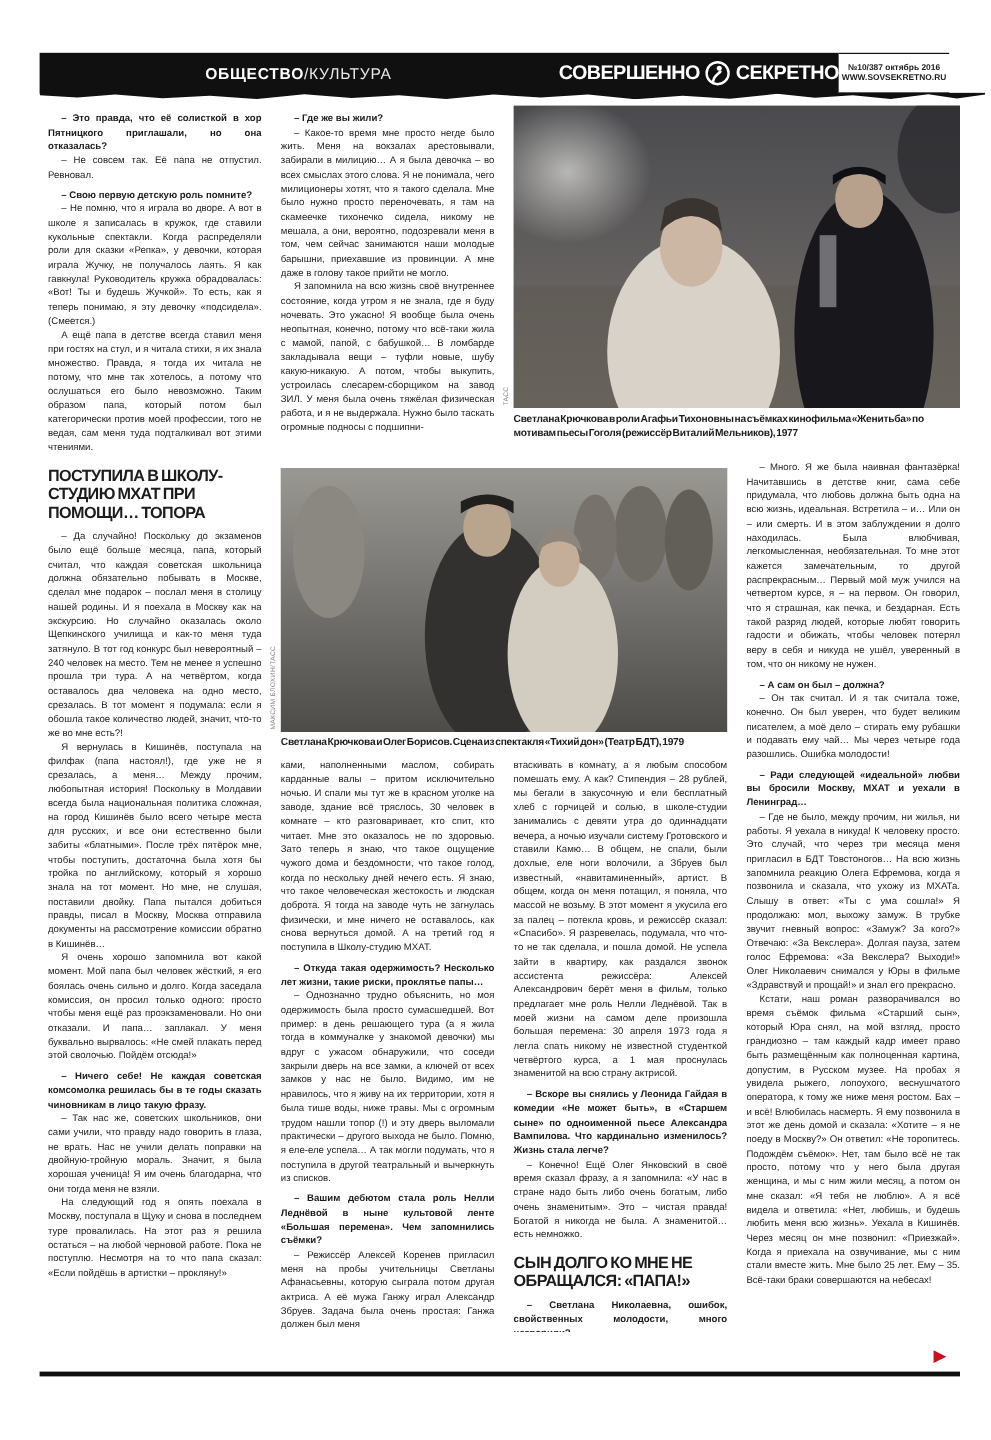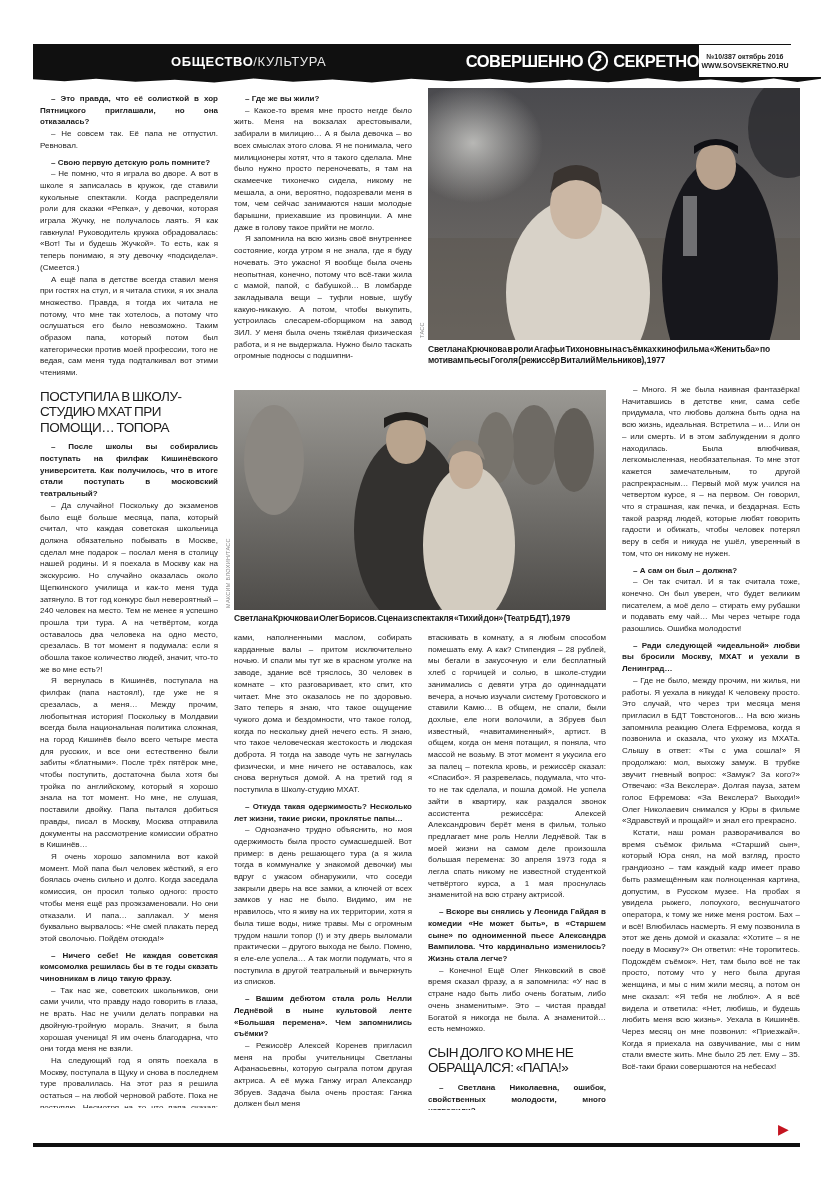--- a/index.html
+++ b/index.html
@@ -27,21 +27,21 @@
   .col{position:absolute;width:178px;text-align:justify;overflow:hidden;
        font-size:8px;line-height:11.7px;}
   #col1{left:40px;top:88px;height:1020px;}
   #col2t{left:234px;top:88px;height:300px;}
   #col2b{left:234px;top:632px;height:478px;}
   #col3{left:428px;top:632px;height:478px;}
   #col4{left:622px;top:384px;height:726px;}
   .col p{margin:0;text-indent:11px;}
   .col p.q{font-weight:bold;margin-top:5px;}
   .col p.cont{text-indent:0;}
-  .col h2{margin:10px 0 6px;font-size:13.5px;line-height:15.5px;font-weight:normal;
+  .col h2{margin:10px 0 6px;font-size:13.5px;line-height:15.5px;font-weight:bold;
           letter-spacing:-.5px;word-spacing:-1px;text-align:left;}
   
   .photo{position:absolute;overflow:hidden;background:#666;}
   #photoA{left:428px;top:88px;width:372px;height:252px;}
   #photoB{left:234px;top:390px;width:372px;height:220px;}
   .photo svg{display:block;width:100%;height:100%;}
   .caption{position:absolute;font-weight:bold;font-size:8.5px;line-height:10.5px;
            letter-spacing:-.2px;word-spacing:-1.5px;text-align:left;}
   #capA{left:428px;top:344px;width:372px;}
   #capB{left:234px;top:613px;width:372px;}
@@ -133,21 +133,20 @@
   <div class="credit" id="creditB">МАКСИМ БЛОХИН/ТАСС</div>
   <div class="caption" id="capB">Светлана Крючкова и Олег Борисов. Сцена из спектакля «Тихий дон» (Театр БДТ), 1979</div>
 
   <div class="col" id="col1">
       <p class="q">– Это правда, что её солисткой в хор Пятницкого приглашали, но она отказалась?</p>
       <p class="a">– Не совсем так. Её папа не отпустил. Ревновал.</p>
       <p class="q">– Свою первую детскую роль помните?</p>
       <p class="a">– Не помню, что я играла во дворе. А вот в школе я записалась в кружок, где ставили кукольные спектакли. Когда распределяли роли для сказки «Репка», у девочки, которая играла Жучку, не получалось лаять. Я как гавкнула! Руководитель кружка обрадовалась: «Вот! Ты и будешь Жучкой». То есть, как я теперь понимаю, я эту девочку «подсидела». (Смеется.)</p>
       <p class="p">А ещё папа в детстве всегда ставил меня при гостях на стул, и я читала стихи, я их знала множество. Правда, я тогда их читала не потому, что мне так хотелось, а потому что ослушаться его было невозможно. Таким образом папа, который потом был категорически против моей профессии, того не ведая, сам меня туда подталкивал вот этими чтениями.</p>
       <h2>ПОСТУПИЛА В ШКОЛУ-СТУДИЮ МХАТ ПРИ ПОМОЩИ… ТОПОРА</h2>
-      <p class="q">– После школы вы собирались поступать на филфак Кишинёвского университета. Как получилось, что в итоге стали поступать в московский театральный?</p>
       <p class="a">– Да случайно! Поскольку до экзаменов было ещё больше месяца, папа, который считал, что каждая советская школьница должна обязательно побывать в Москве, сделал мне подарок – послал меня в столицу нашей родины. И я поехала в Москву как на экскурсию. Но случайно оказалась около Щепкинского училища и как-то меня туда затянуло. В тот год конкурс был невероятный – 240 человек на место. Тем не менее я успешно прошла три тура. А на четвёртом, когда оставалось два человека на одно место, срезалась. В тот момент я подумала: если я обошла такое количество людей, значит, что-то же во мне есть?!</p>
       <p class="p">Я вернулась в Кишинёв, поступала на филфак (папа настоял!), где уже не я срезалась, а меня… Между прочим, любопытная история! Поскольку в Молдавии всегда была национальная политика сложная, на город Кишинёв было всего четыре места для русских, и все они естественно были забиты «блатными». После трёх пятёрок мне, чтобы поступить, достаточна была хотя бы тройка по английскому, который я хорошо знала на тот момент. Но мне, не слушая, поставили двойку. Папа пытался добиться правды, писал в Москву, Москва отправила документы на рассмотрение комиссии обратно в Кишинёв…</p>
       <p class="p">Я очень хорошо запомнила вот какой момент. Мой папа был человек жёсткий, я его боялась очень сильно и долго. Когда заседала комиссия, он просил только одного: просто чтобы меня ещё раз проэкзаменовали. Но они отказали. И папа… заплакал. У меня буквально вырвалось: «Не смей плакать перед этой сволочью. Пойдём отсюда!»</p>
       <p class="q">– Ничего себе! Не каждая советская комсомолка решилась бы в те годы сказать чиновникам в лицо такую фразу.</p>
       <p class="a">– Так нас же, советских школьников, они сами учили, что правду надо говорить в глаза, не врать. Нас не учили делать поправки на двойную-тройную мораль. Значит, я была хорошая ученица! Я им очень благодарна, что они тогда меня не взяли.</p>
       <p class="p">На следующий год я опять поехала в Москву, поступала в Щуку и снова в последнем туре провалилась. На этот раз я решила остаться – на любой черновой работе. Пока не поступлю. Несмотря на то что папа сказал: «Если пойдёшь в артистки – прокляну!»</p>
     </div>
   <div class="col" id="col2t">
       <p class="q">– Где же вы жили?</p>
       <p class="a">– Какое-то время мне просто негде было жить. Меня на вокзалах арестовывали, забирали в милицию… А я была девочка – во всех смыслах этого слова. Я не понимала, чего милиционеры хотят, что я такого сделала. Мне было нужно просто переночевать, я там на скамеечке тихонечко сидела, никому не мешала, а они, вероятно, подозревали меня в том, чем сейчас занимаются наши молодые барышни, приехавшие из провинции. А мне даже в голову такое прийти не могло.</p>

